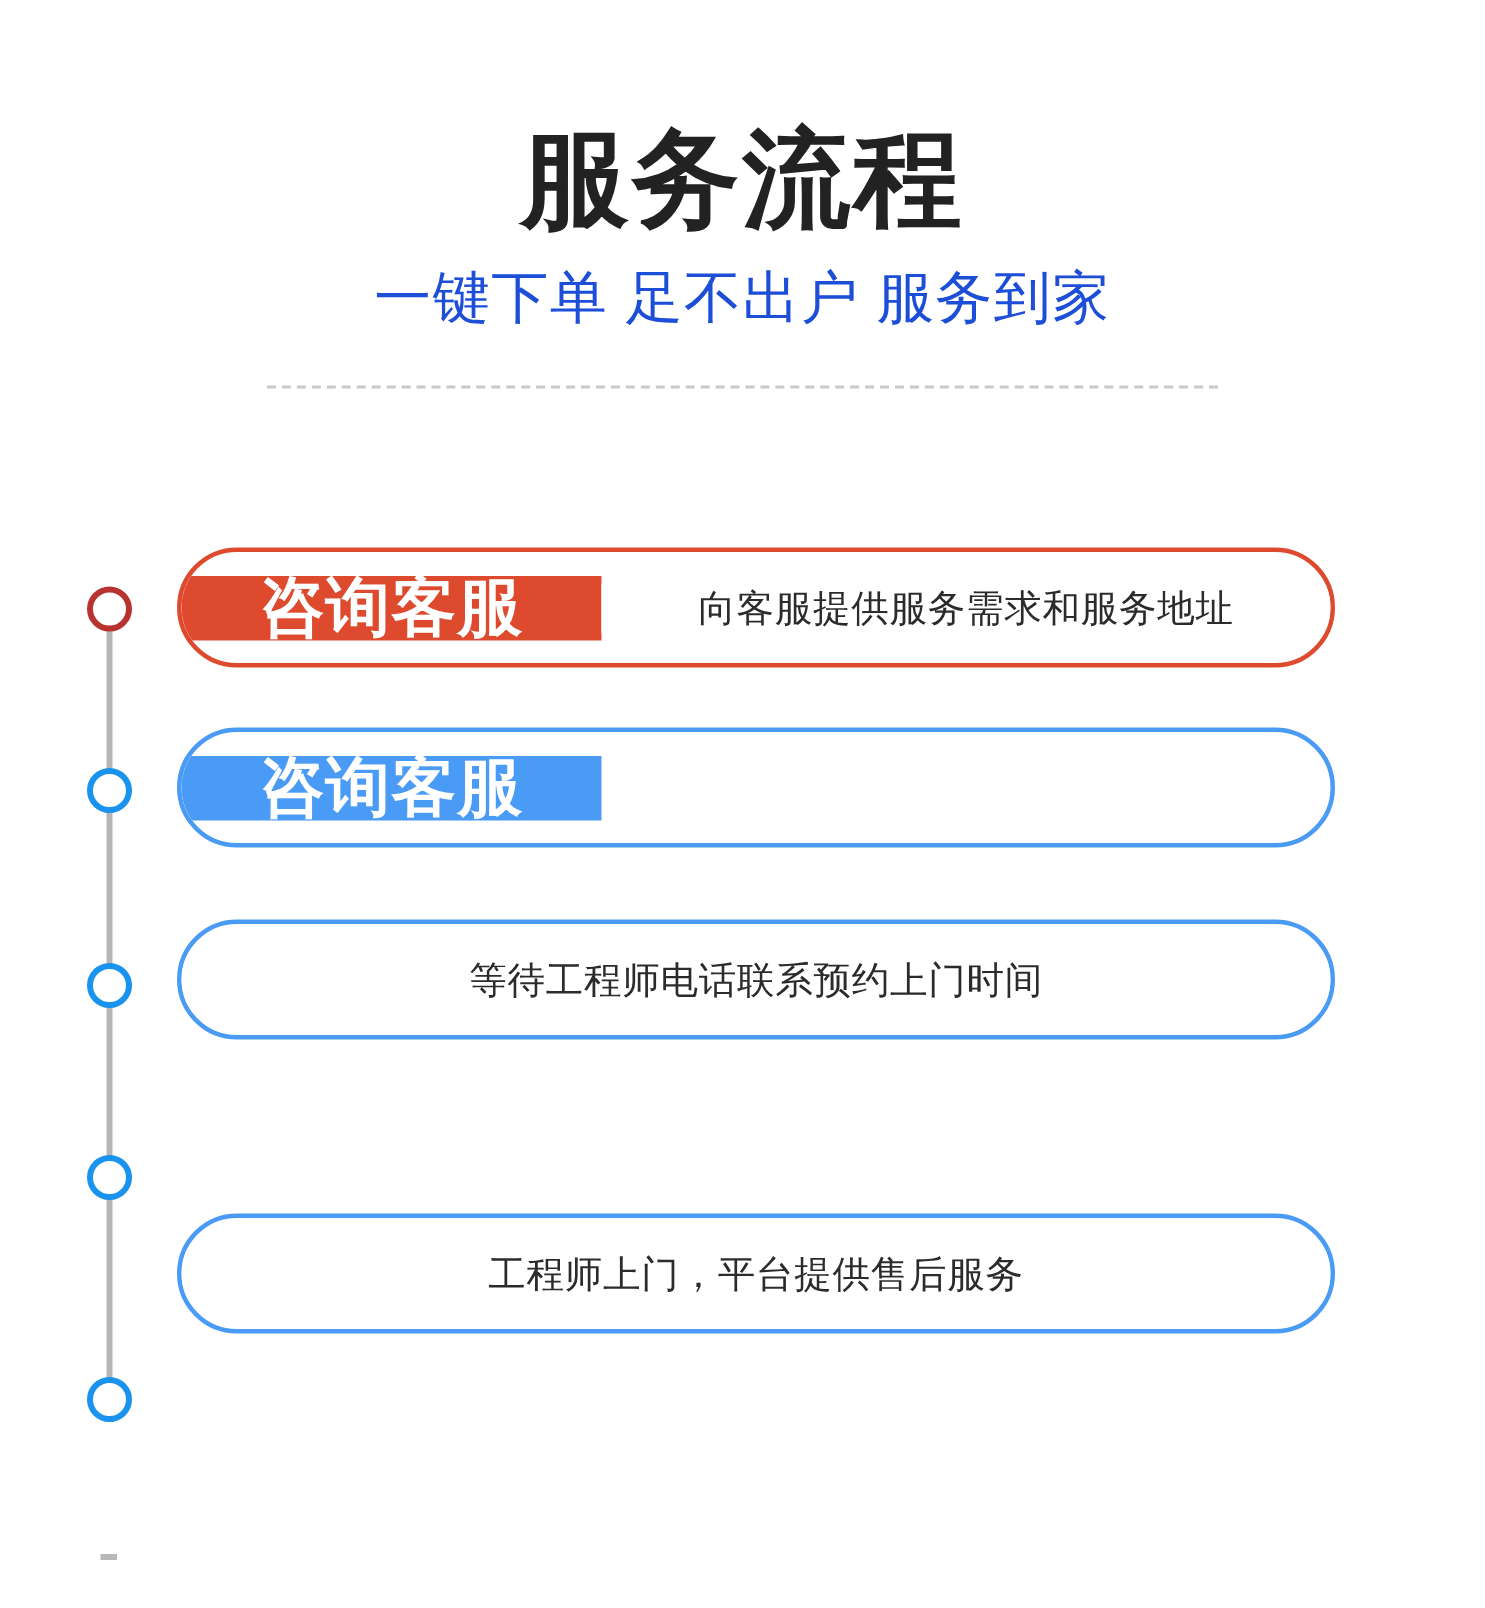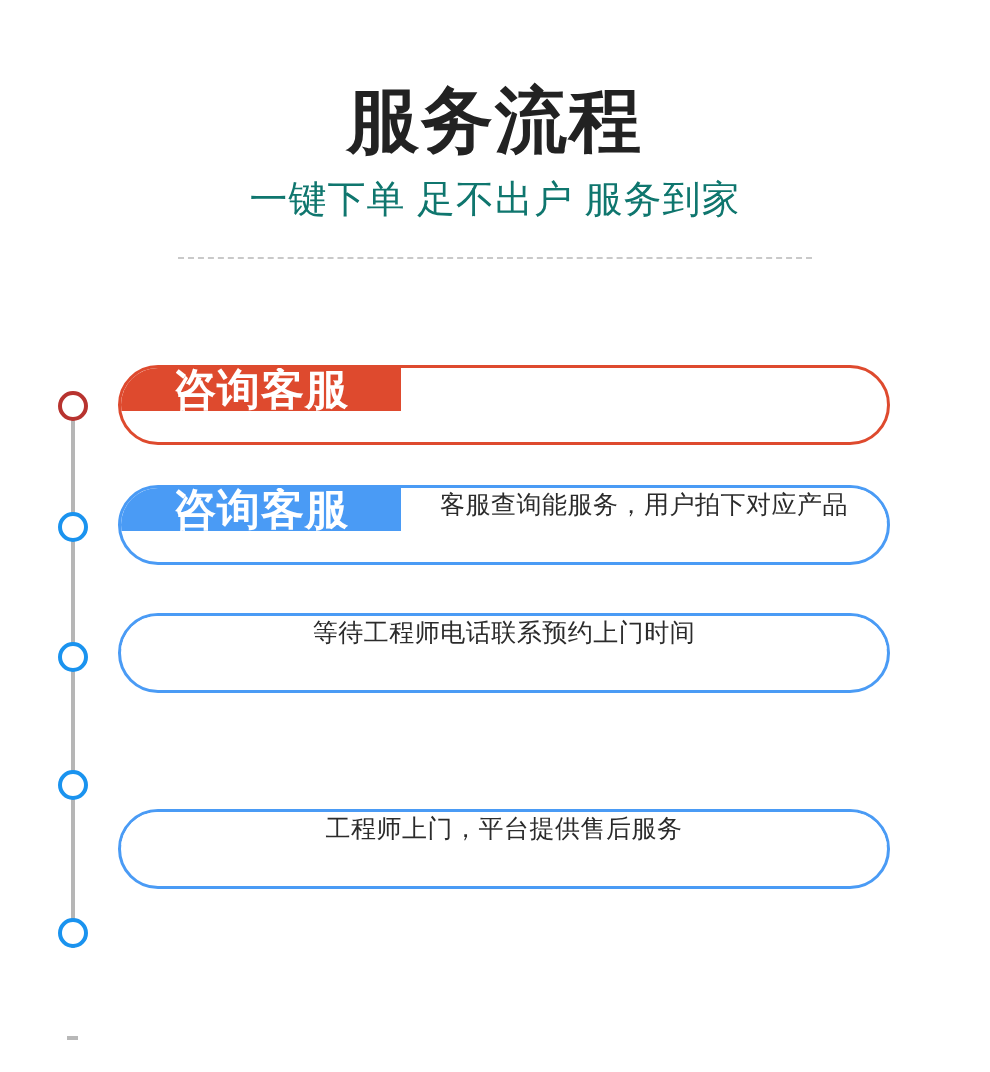--- a/index.html
+++ b/index.html
@@ -36,21 +36,21 @@
     color: #222222;
     letter-spacing: 2px;
     font-family: "Liberation Sans", "DejaVu Sans", sans-serif;
   }
 
   .page-subtitle {
     margin-top: 14px;
     font-size: 38px;
     line-height: 46px;
     font-weight: 400;
-    color: #0f766e;
+    color: #1d4ed8;
     letter-spacing: 1px;
   }
 
   .divider {
     position: absolute;
     top: 257px;
     left: 178px;
     width: 634px;
     height: 0;
     border-top: 2px dashed #c9c9c9;
@@ -104,21 +104,21 @@
   
   .steps {
     position: absolute;
     top: 365px;
     left: 118px;
   }
 
   .step {
     position: relative;
     display: flex;
-    align-items: flex-start;
+    align-items: center;
     width: 772px;
     height: 80px;
     border-radius: 40px;
     overflow: hidden;
     background: #ffffff;
   }
 
   .step.accent-orange { border: 3px solid #de4a2e; }
   .step.accent-blue   { border: 3px solid #4a9bf5; }
 
@@ -175,27 +175,27 @@
     <div class="dot blue dot-3"></div>
     <div class="dot blue dot-4"></div>
     <div class="dot blue dot-5"></div>
     <div class="timeline-tail"></div>
   </div>
 
   <div class="steps">
 
     <div class="step accent-orange">
       <div class="step-label">咨询客服</div>
+      <div class="step-desc">向客服提供服务需求和服务地址</div>
     </div>
 
     <div class="gap-1"></div>
 
     <div class="step accent-blue">
       <div class="step-label">咨询客服</div>
-      <div class="step-desc">客服查询能服务，用户拍下对应产品</div>
     </div>
 
     <div class="gap-2"></div>
 
     <div class="step accent-blue">
       <div class="step-desc">等待工程师电话联系预约上门时间</div>
     </div>
 
     <div class="gap-3"></div>
 

